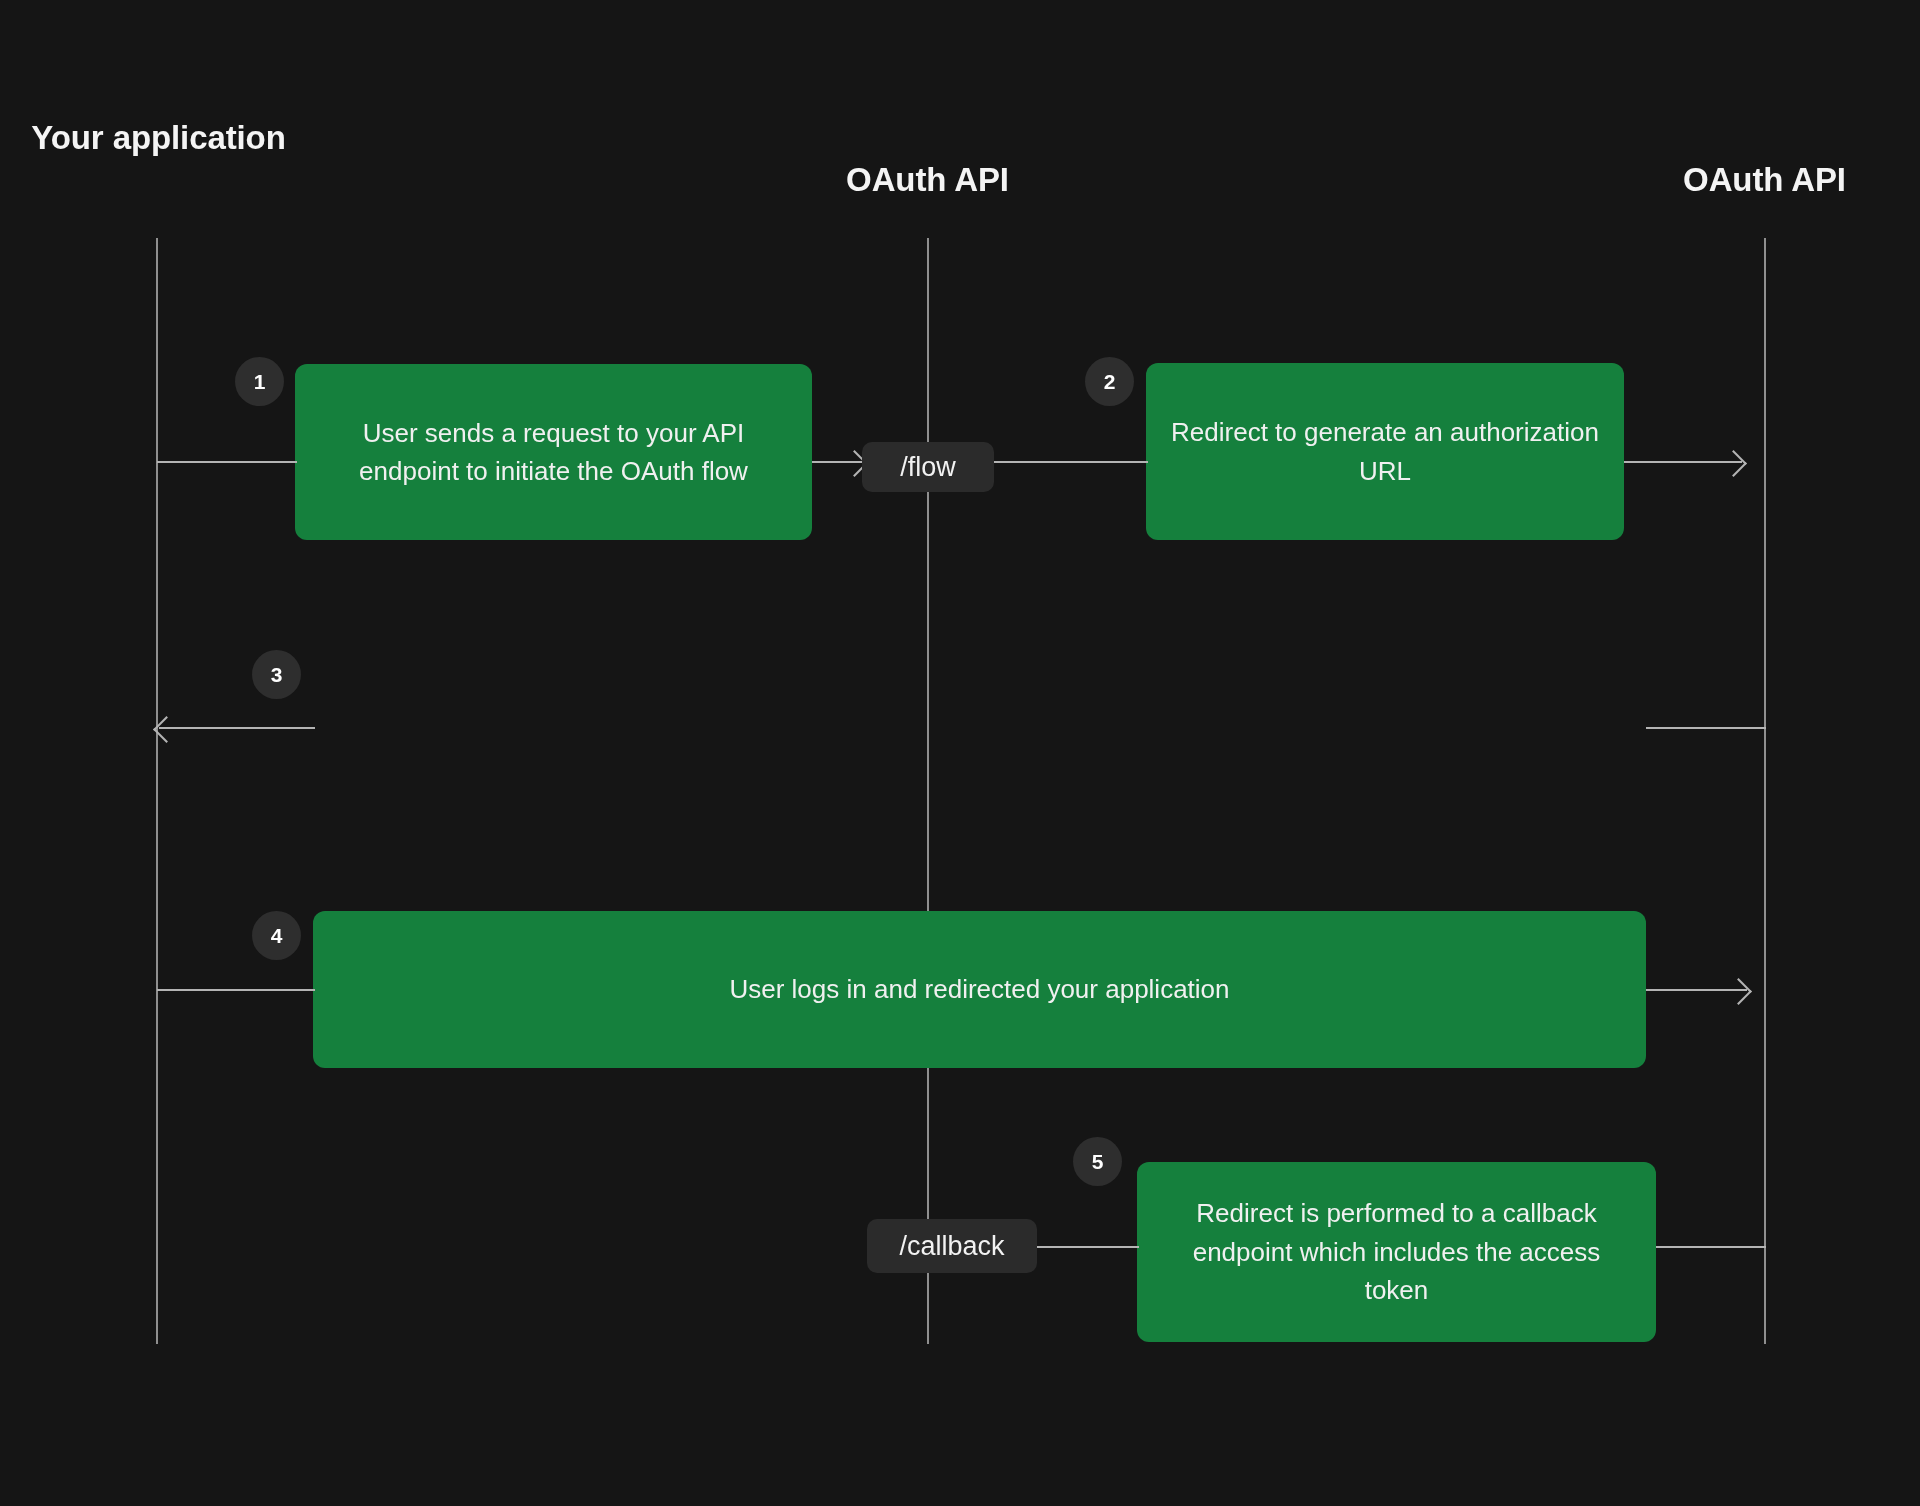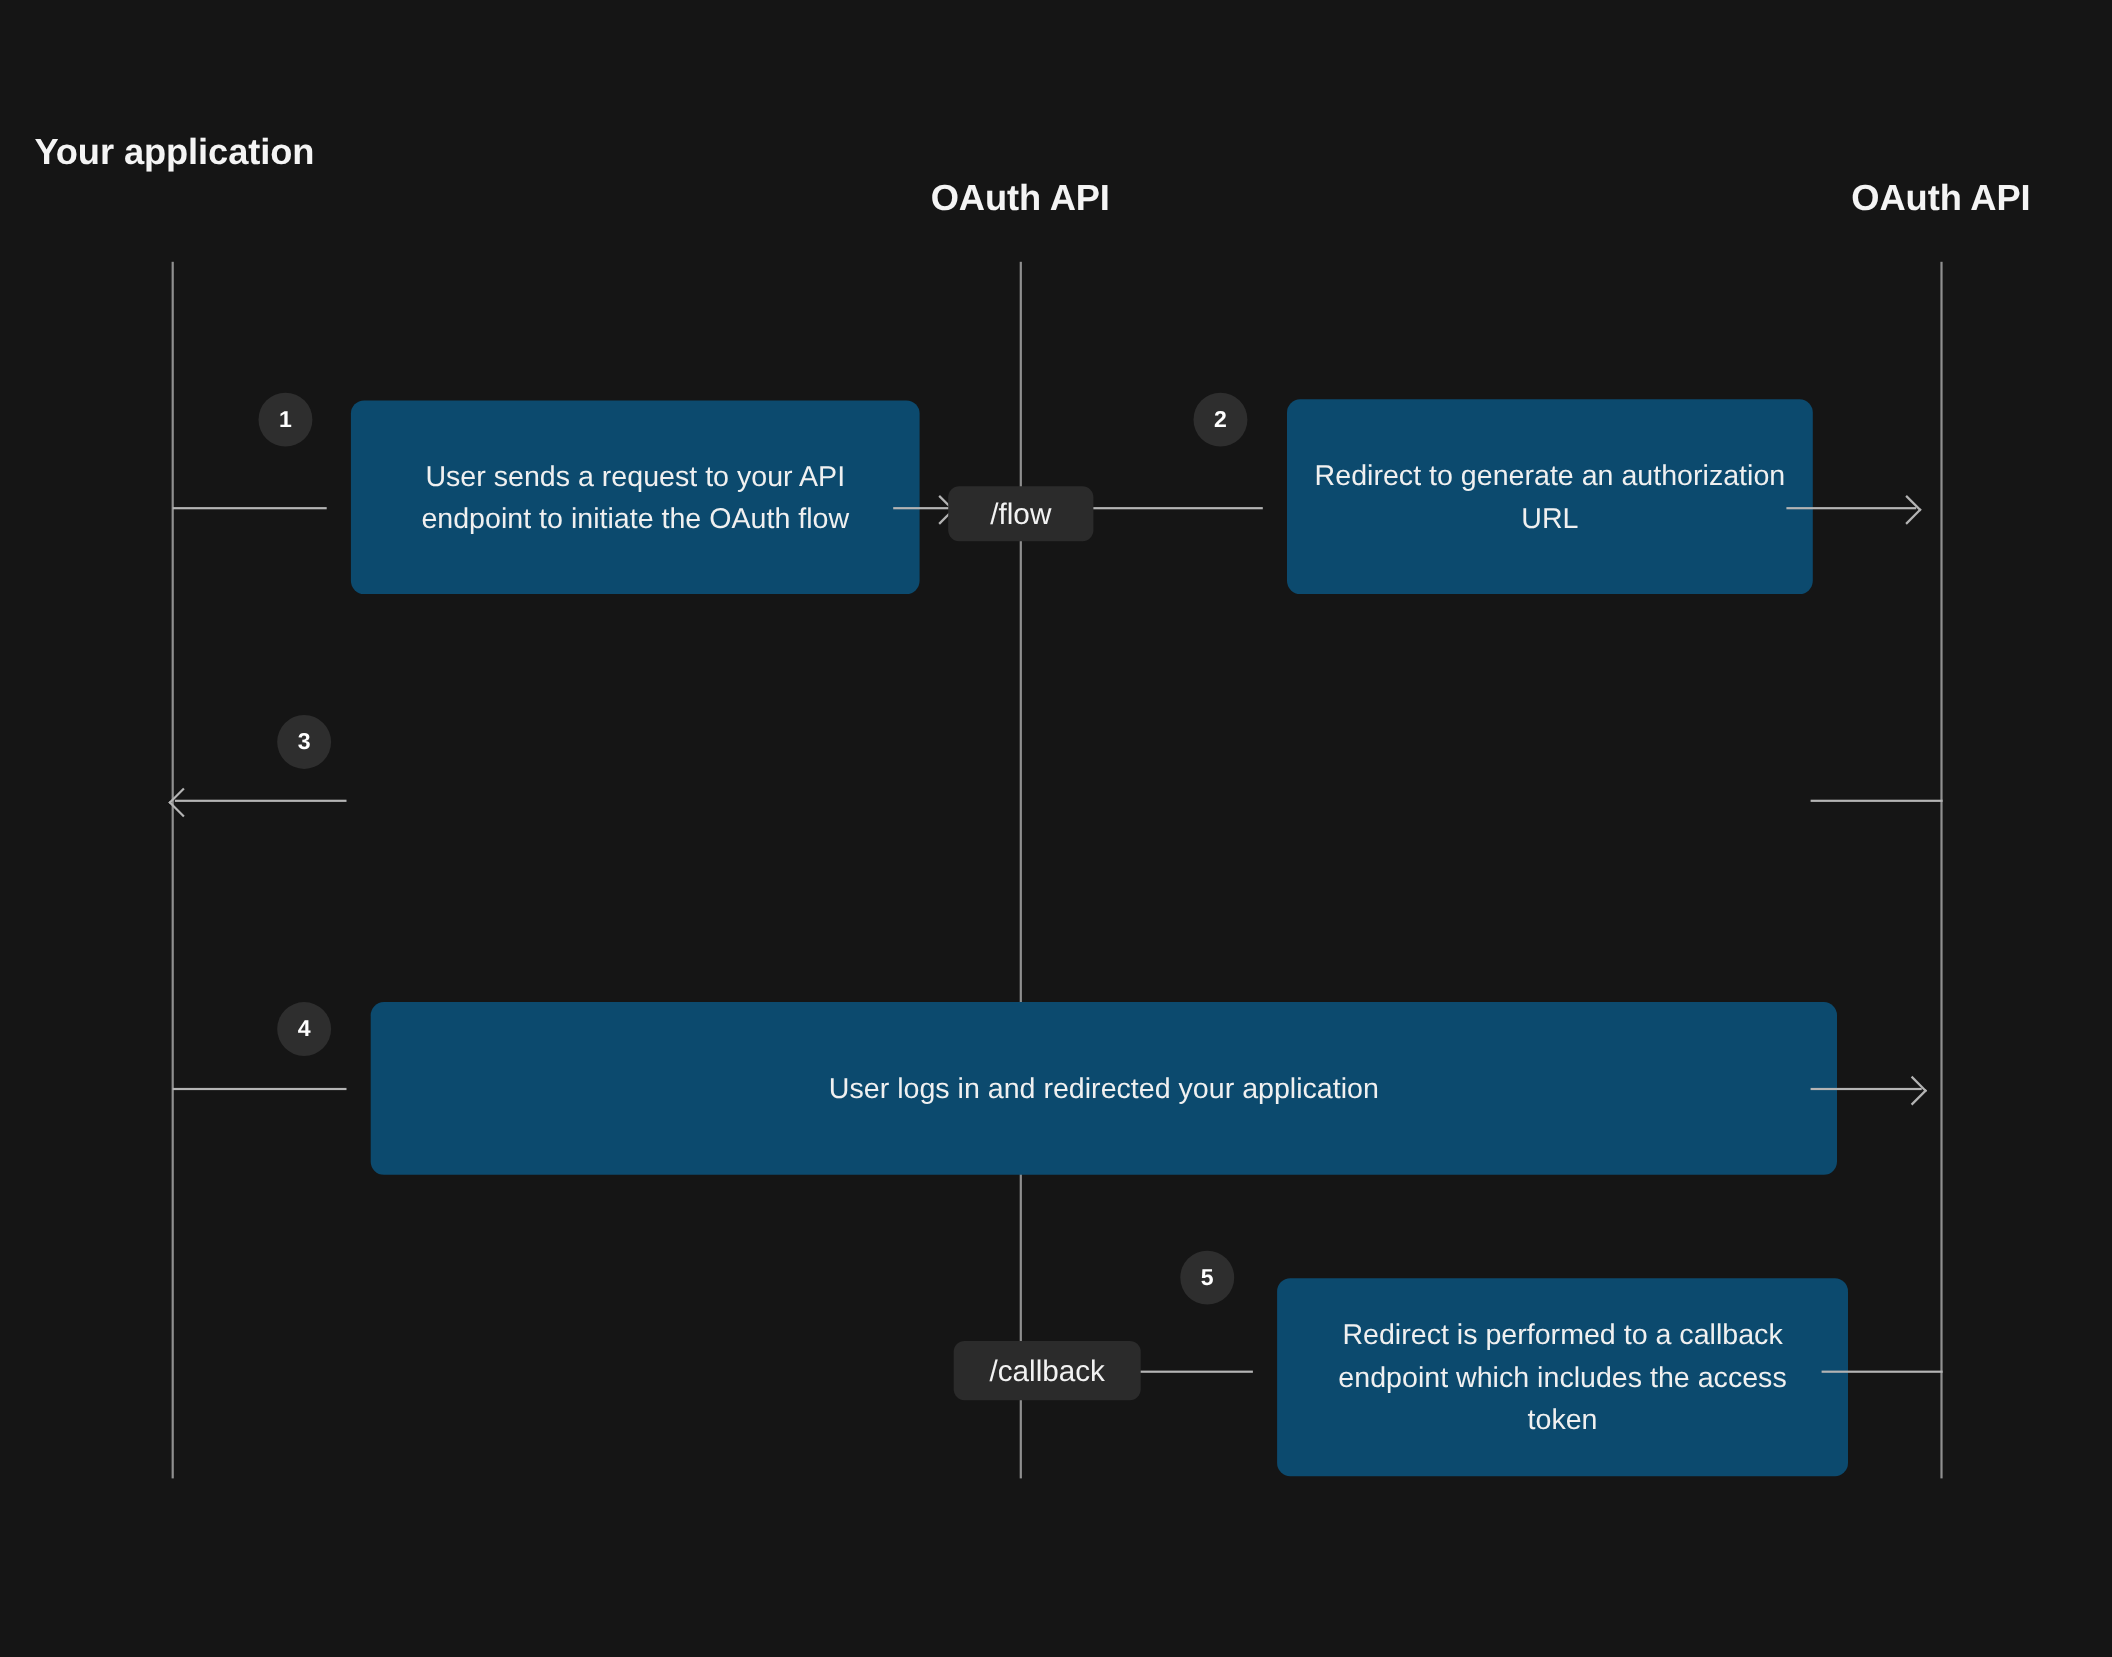--- a/index.html
+++ b/index.html
@@ -40,32 +40,31 @@
     text-align: center;
     letter-spacing: -0.1px;
   }
   .col-title.app  { left: 16px;   top: 118px; width: 285px; }
   .col-title.api  { left: 785px;  top: 160px; width: 285px; }
   .col-title.neon { left: 1622px; top: 160px; width: 285px; }
 
   
   .msg-box {
     position: absolute;
-    background: #0c4a6e;
+    background: #15803d;
     border-radius: 12px;
     color: #f0f0f0;
     font-size: 26px;
     line-height: 1.48;
     display: flex;
     align-items: center;
     justify-content: center;
     text-align: center;
     box-sizing: border-box;
     padding: 14px 22px;
-    margin-left: 24px;
   }
   .msg-box .txt { width: 100%; white-space: pre-line; }
 
   .box1 { left: 295px;  top: 364px;  width: 517px;  height: 176px; }
   .box2 { left: 1146px; top: 363px;  width: 478px;  height: 177px; }
   .box3 { left: 313px;  top: 651px;  width: 1333px; height: 157px; }
   .box4 { left: 313px;  top: 911px;  width: 1333px; height: 157px; }
   .box5 { left: 1137px; top: 1162px; width: 519px;  height: 180px; }
 
   

